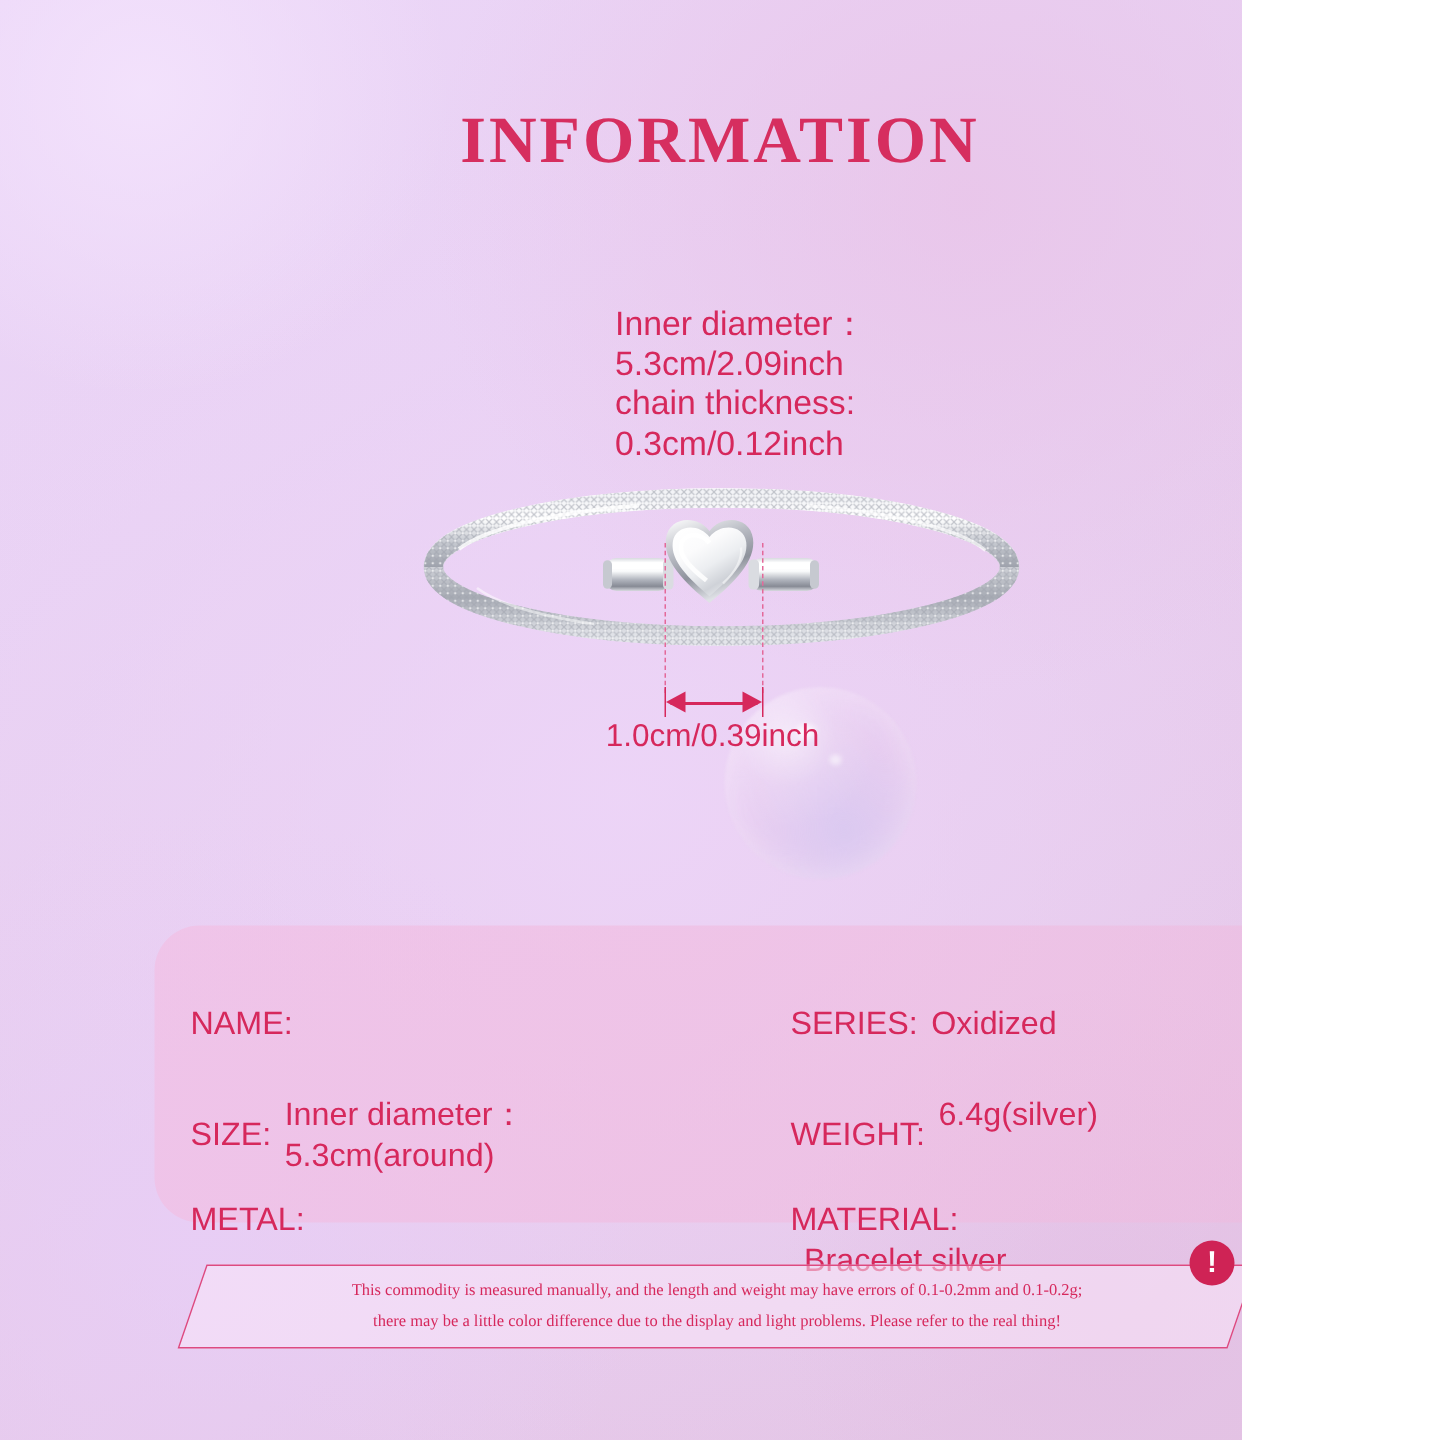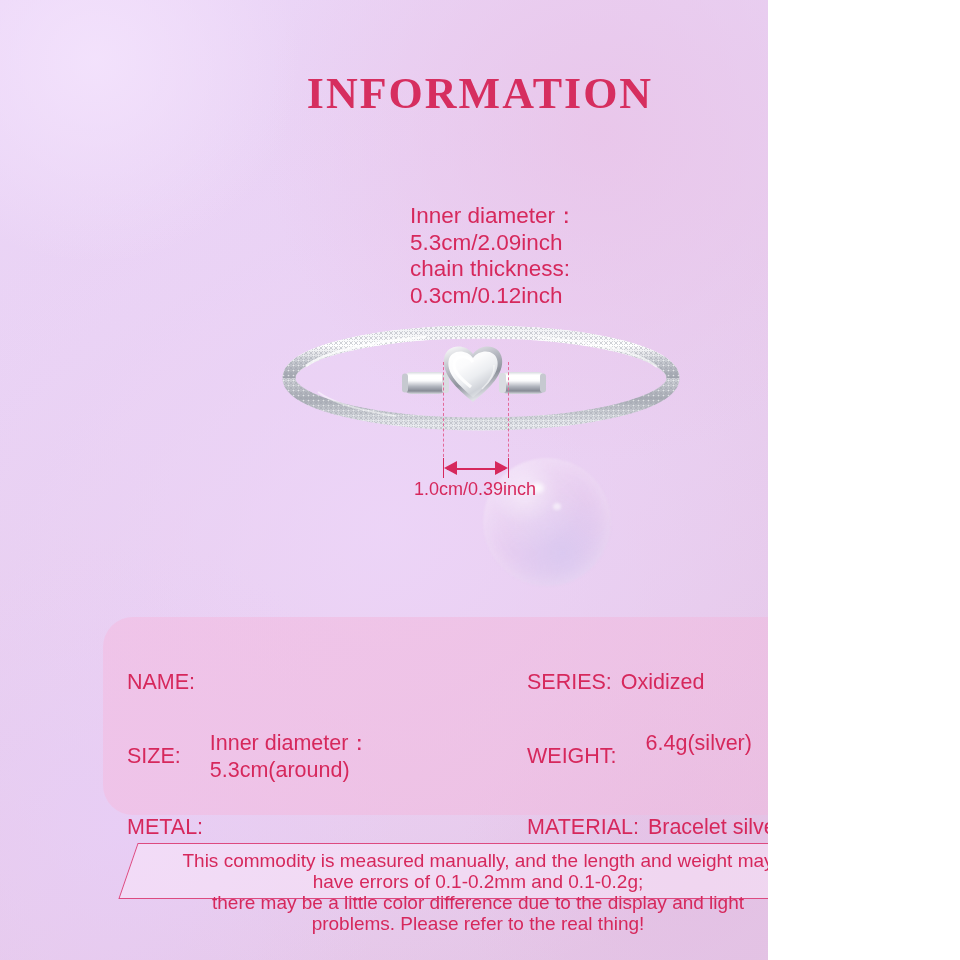--- a/index.html
+++ b/index.html
@@ -8,21 +8,21 @@
   }
   body {
     width: 960px;
     height: 960px;
     overflow: hidden;
     font-family: "Liberation Sans", sans-serif;
   }
 
   #page {
     position: relative;
-    width: 768px;
+    width: 828px;
     height: 960px;
     overflow: hidden;
     background:
       radial-gradient(ellipse 70% 55% at 78% 14%, rgba(233,198,234,0.95) 0%, rgba(233,198,234,0) 62%),
       radial-gradient(ellipse 60% 50% at 16% 86%, rgba(232,206,246,0.85) 0%, rgba(232,206,246,0) 60%),
       radial-gradient(ellipse 90% 70% at 50% 55%, rgba(237,213,248,0.9) 0%, rgba(237,213,248,0) 70%),
       linear-gradient(150deg, #ecd7f8 0%, #e9d2f4 28%, #e7cdee 52%, #e6c9ea 72%, #e3c4e4 100%);
   }
 
   
@@ -136,21 +136,21 @@
     border-bottom: 7.5px solid transparent;
   }
   .arrowhead-l { left: 444px; border-right: 13px solid #d6285c; }
   .arrowhead-r { left: 495px; border-left: 13px solid #d6285c; }
 
   .dim-label {
     position: absolute;
     left: 0; top: 479px;
     width: 960px;
     text-align: center;
-    font-size: 18px;
+    font-size: 21px;
     color: #d6285c;
   }
   .dim-label span { position: relative; left: -5px; }
 
   
   .spec-panel {
     position: absolute;
     left: 103px; top: 617px;
     width: 753px; height: 198px;
     border-radius: 30px;
@@ -166,22 +166,22 @@
     display: flex;
     align-items: flex-start;
     color: #d6285c;
     font-size: 21.5px;
     line-height: 27px;
   }
   .spec-key { white-space: pre; }
   .spec-val { white-space: pre-line; margin-left: 9px; }
 
   .c-r0 { top: 29px; }
-  .c-r1 { top: 90px; gap: 20px; }
-  .c-r2 { top: 174px; }
+  .c-r1 { top: 90px; }
+  .c-r2 { top: 160px; flex-direction: column; }
   .c-c0 { left: 24px; }
   .c-c1 { left: 424px; }
   .c-r1 .spec-key { padding-top: 13px; }
 
   
   .footer-wrap {
     position: absolute;
     left: 128px; top: 843px;
     width: 700px; height: 56px;
   }
@@ -192,22 +192,22 @@
     background: rgba(250,232,250,0.55);
     border: 1.4px solid #dd4a80;
     transform: skewX(-19deg);
     box-sizing: border-box;
   }
   .footer-text {
     position: absolute;
     left: 40px; top: 7px;
     width: 620px;
     text-align: center;
-    font-family: Liberation Sans, sans-serif;
-    font-size: 19px;
+    font-family: Liberation Serif, serif;
+    font-size: 11px;
     line-height: 21px;
     color: #d6285c;
     white-space: pre-line;
   }
   .warn-icon {
     position: absolute;
     left: 793px; top: 827px;
     width: 30px; height: 30px;
     border-radius: 50%;
     background: #cf2355;

